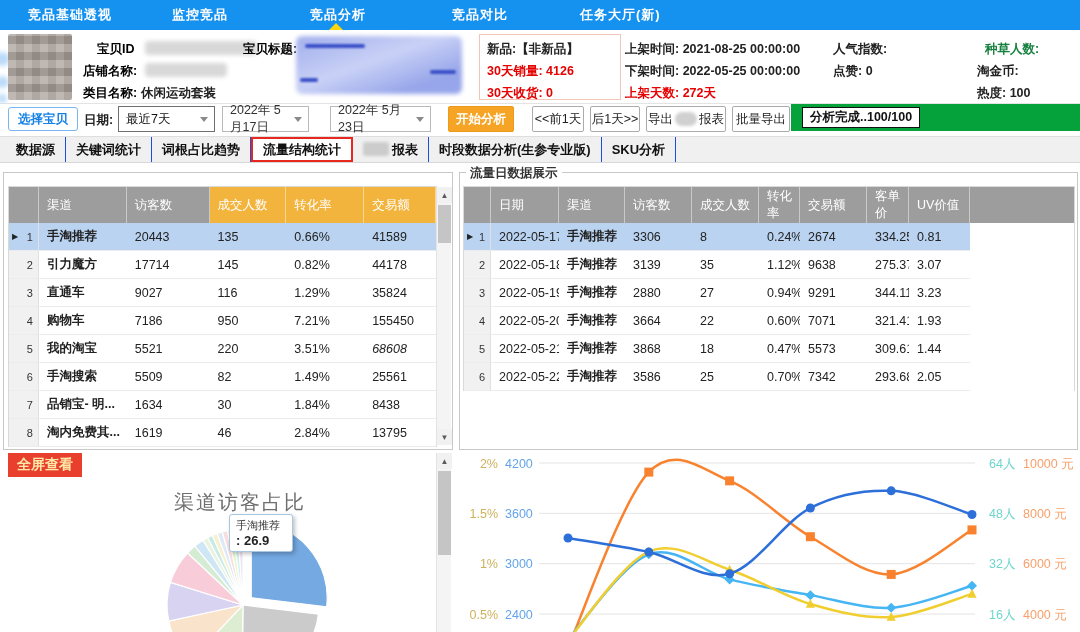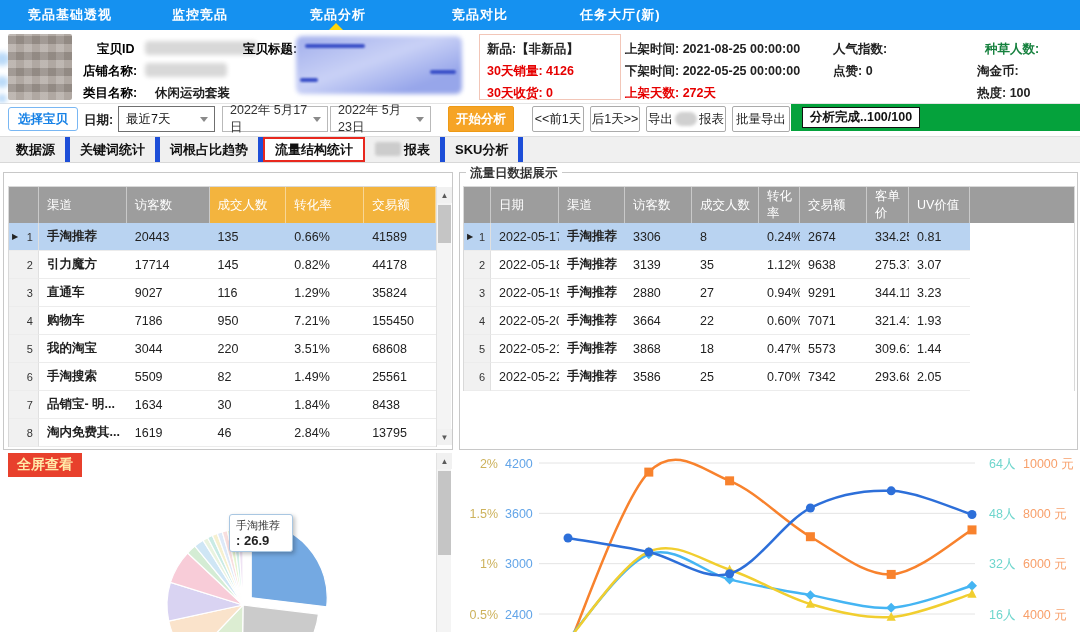--- a/index.html
+++ b/index.html
@@ -31,21 +31,21 @@
 .btn.orange{background:#f6a426;border:1px solid #ee9a16;color:#fff;font-weight:600;}
 .lbl{position:absolute;font-weight:600;font-size:12.5px;}
 .select{position:absolute;border:1px solid #b9b9b9;background:#fff;display:flex;align-items:center;padding:0 18px 0 7px;font-size:12.5px;color:#333;cursor:pointer;}
 .select.dark{border:1px solid #6f6f6f;color:#111;}
 .select .chev{position:absolute;right:6px;top:50%;margin-top:-2px;width:0;height:0;border-left:4px solid transparent;border-right:4px solid transparent;border-top:5px solid #8a8a8a;}
 .progress{position:absolute;left:791px;top:0;width:289px;height:27px;background:#05a23c;}
 .progress .ptext{position:absolute;left:11px;top:3px;background:#fff;border:1px solid #111;padding:1px 7px;font-size:12.5px;color:#111;font-weight:600;}
 .blur-bit{display:inline-block;width:22px;height:14px;background:#d0d0d0;border-radius:7px;filter:blur(1.5px);margin:0 2px;vertical-align:-2px;}
 
 .tabstrip{left:0;top:136px;width:1080px;height:27px;background:#f0f0f0;border-top:1px solid #dedede;border-bottom:1px solid #d8d8d8;padding-left:6px;display:flex;align-items:stretch;}
-.tab{padding:0 10px;line-height:25px;font-size:13px;font-weight:600;color:#111;border-right:5px solid #1d4ed8;cursor:pointer;white-space:nowrap;}
+.tab{padding:0 10px;line-height:25px;font-size:13px;font-weight:600;color:#111;border-right:1px solid #1d4ed8;cursor:pointer;white-space:nowrap;}
 .tab.active{background:#fff;border:2px solid #e8281e;line-height:21px;}
 .tab-blur{display:inline-block;width:26px;height:14px;background:#cccccc;border-radius:3px;filter:blur(1.5px);margin-right:3px;vertical-align:-2px;}
 
 .groupbox{position:absolute;border:1px solid #c8c8c8;background:#fff;}
 .group-title{position:absolute;background:#fff;padding:0 4px;font-size:12.5px;color:#333;font-weight:600;white-space:nowrap;}
 .dtable{position:absolute;border:1px solid #d9d9d9;border-bottom:none;}
 .trow{display:flex;}
 .th{background:#9d9d9d;color:#fff;font-size:12.5px;display:flex;align-items:center;padding-left:8px;border-right:1px solid rgba(255,255,255,.45);}
 .th.orange{background:#f3b43e;}
 .td{font-size:12.5px;display:flex;align-items:center;padding-left:8px;border-bottom:1px solid #ececec;background:#fff;white-space:nowrap;overflow:hidden;}
@@ -84,21 +84,21 @@
     <div class="blue-blob" style="left:-6px;top:22px;width:16px;height:14px;"></div>
     <div class="blue-blob" style="left:-5px;top:46px;width:14px;height:12px;"></div>
     <div class="blue-blob" style="left:-3px;top:64px;width:10px;height:9px;"></div>
     <div class="thumb"></div>
 
     <span class="ilabel" style="left:97px;top:11px;">宝贝ID</span>
     <div class="blurval" style="left:145px;top:11px;width:112px;height:14px;"></div>
     <span class="ilabel" style="left:83px;top:33px;">店铺名称:</span>
     <div class="blurval" style="left:145px;top:33px;width:82px;height:14px;"></div>
     <span class="ilabel" style="left:83px;top:55px;">类目名称:</span>
-    <span class="ivalue" style="left:155px;top:55px;font-family:Liberation Serif, serif;">休闲运动套装</span>
+    <span class="ivalue" style="left:141px;top:55px;font-family:Liberation Serif, serif;">休闲运动套装</span>
 
     <span class="ilabel" style="left:243px;top:11px;">宝贝标题:</span>
     <div class="title-blob"></div>
     <div class="title-streak" style="left:305px;top:14px;width:60px;height:4px;"></div>
     <div class="title-streak" style="left:430px;top:40px;width:26px;height:4px;"></div>
     <div class="title-streak" style="left:300px;top:48px;width:18px;height:4px;"></div>
 
     <div class="newbox"></div>
     <div>
         <span class="info-line" style="left: 487px; top: 11px; color: rgb(34, 34, 34);">新品:【非新品】</span>
@@ -116,21 +116,21 @@
       </div>
   </div>
 
   <div class="abs toolbar">
     <div class="btn primary-outline" style="left:8px;top:3px;width:70px;height:24px;">选择宝贝</div>
     <span class="lbl" style="left:84px;top:8px;">日期:</span>
     <div class="select dark" style="left:118px;top:2px;width:97px;height:26px;">
         <span>最近7天</span>
         <span class="chev"></span>
       </div>
-    <div class="select" style="left:222px;top:2px;width:106px;height:26px;">
+    <div class="select" style="left:222px;top:2px;width:87px;height:26px;">
         <span>2022年 5月17日</span>
         <span class="chev"></span>
       </div>
     <div class="select" style="left:330px;top:2px;width:101px;height:26px;">
         <span>2022年 5月23日</span>
         <span class="chev"></span>
       </div>
     <div class="btn orange" style="left:448px;top:2px;width:66px;height:26px;">开始分析</div>
     <div class="btn" style="left:532px;top:2px;width:52px;height:26px;">&lt;&lt;前1天</div>
     <div class="btn" style="left:590px;top:2px;width:50px;height:26px;">后1天&gt;&gt;</div>
@@ -144,20 +144,21 @@
       <span class="ptext">分析完成..100/100</span>
     </div>
   </div>
 
   <div class="abs tabstrip">
       <span class="tab"><span>数据源</span></span>
       <span class="tab"><span>关键词统计</span></span>
       <span class="tab"><span>词根占比趋势</span></span>
       <span class="tab active"><span>流量结构统计</span></span>
       <span class="tab"><span class="tab-blur"></span><span>报表</span></span>
+      <span class="tab"><span>时段数据分析(生参专业版)</span></span>
       <span class="tab"><span>SKU分析</span></span>
     </div>
 
   <div class="groupbox" style="left:3px;top:172px;width:450px;height:278px;"></div>
   <div class="dtable abs" style="left:8px;top:186px;width:429px;">
       <div class="trow" style="height: 36px;">
         <div class="th" style="width: 30px;"></div>
         <div class="th" style="width: 88px;">渠道</div>
         <div class="th" style="width: 83px;">访客数</div>
         <div class="th orange" style="width: 77px;">成交人数</div>
@@ -203,24 +204,24 @@
         <div class="td" style="width: 83px;">7186</div>
         <div class="td" style="width: 77px;">950</div>
         <div class="td" style="width: 78px;">7.21%</div>
         <div class="td" style="width: 72px;">155450</div>
       </div>
       <div class="trow" style="height: 28px;">
         <div class="td marker" style="width: 30px;">
           <span>5</span>
         </div>
         <div class="td bold" style="width: 88px;">我的淘宝</div>
-        <div class="td" style="width: 83px;">3044</div>
+        <div class="td" style="width: 83px;">5521</div>
         <div class="td" style="width: 77px;">220</div>
         <div class="td" style="width: 78px;">3.51%</div>
-        <div class="td" style="width: 72px;">68608</div>
+        <div class="td" style="width: 72px; font-style: italic;">68608</div>
       </div>
       <div class="trow" style="height: 28px;">
         <div class="td marker" style="width: 30px;">
           <span>6</span>
         </div>
         <div class="td bold" style="width: 88px;">手淘搜索</div>
         <div class="td" style="width: 83px;">5509</div>
         <div class="td" style="width: 77px;">82</div>
         <div class="td" style="width: 78px;">1.49%</div>
         <div class="td" style="width: 72px;">25561</div>
@@ -342,20 +343,21 @@
         <div class="td" style="width: 67px;">3586</div>
         <div class="td" style="width: 67px;">25</div>
         <div class="td" style="width: 41px;">0.70%</div>
         <div class="td" style="width: 67px;">7342</div>
         <div class="td" style="width: 42px;">293.68</div>
         <div class="td" style="width: 61px;">2.05</div>
       </div>
     </div>
 
   <div class="fullscreen-btn">全屏查看</div>
+  <div class="pie-title">渠道访客占比</div>
   <div class="tooltip">
     <div class="t1">手淘推荐</div>
     <div class="t2">: 26.9</div>
   </div>
   <svg class="clipped" style="left:143px;top:508px;" width="200" height="124" viewBox="0 0 200 124">
       <path d="M108.22832778793722,89.69968344424296L108.22832778793722,13.699683444242964A76,76 0 0 1 183.68740573524303,98.75106761145312Z" fill="#74a9e2" stroke="#fff" stroke-width="1.2"></path>
       <path d="M100,97L175.45907794730584,106.05138416721016A76,76 0 0 1 99.04498096886506,172.99399935949003Z" fill="#cbcbcb" stroke="#fff" stroke-width="1.2"></path>
       <path d="M100,97L99.04498096886506,172.99399935949003A76,76 0 0 1 47.62735056256139,152.07363789421544Z" fill="#dcedd2" stroke="#fff" stroke-width="1.2"></path>
       <path d="M100,97L47.62735056256139,152.07363789421544A76,76 0 0 1 25.727622608817256,113.11254035407597Z" fill="#fae3cb" stroke="#fff" stroke-width="1.2"></path>
       <path d="M100,97L25.727622608817256,113.11254035407597A76,76 0 0 1 27.43029459925519,74.42483980014518Z" fill="#d9d3f2" stroke="#fff" stroke-width="1.2"></path>

